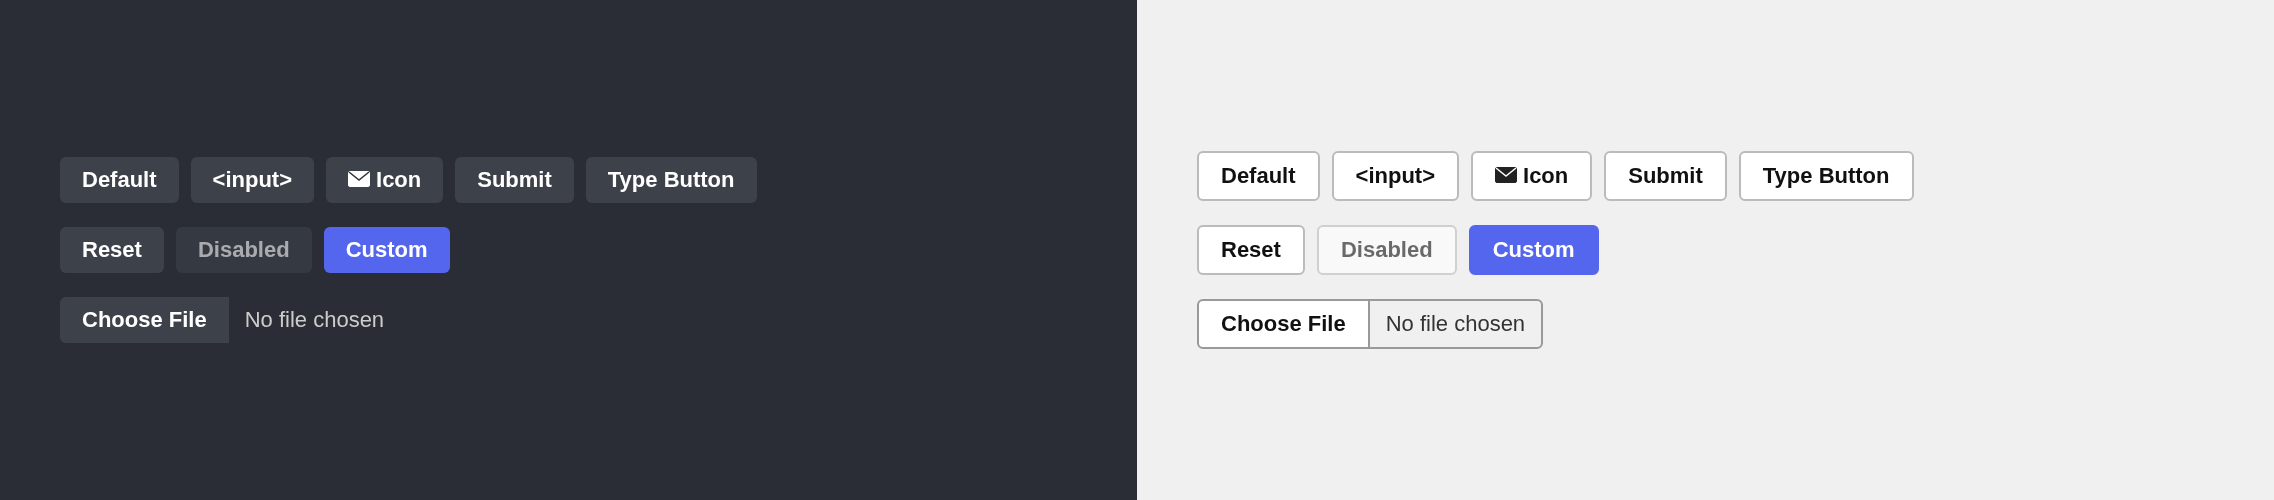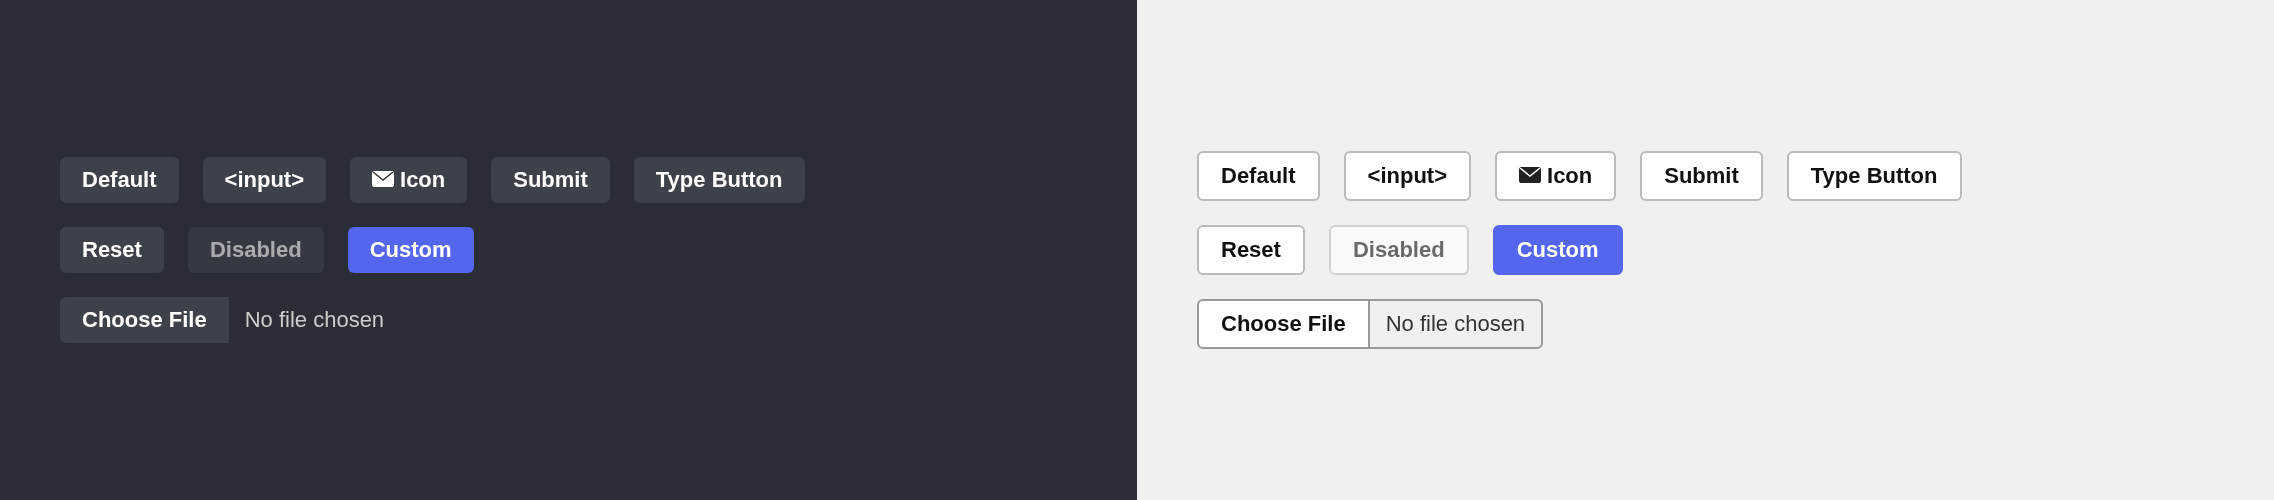--- a/index.html
+++ b/index.html
@@ -31,21 +31,21 @@
     }
 
     .panel.light {
       background-color: #f0f0f0;
     }
 
     .button-row {
       display: flex;
       flex-direction: row;
       align-items: center;
-      gap: 24px;
+      gap: 12px;
     }
 
     
     .dark .btn {
       background-color: #3d4149;
       color: #ffffff;
       border: none;
       border-radius: 6px;
       padding: 10px 22px;
       font-size: 22px;

